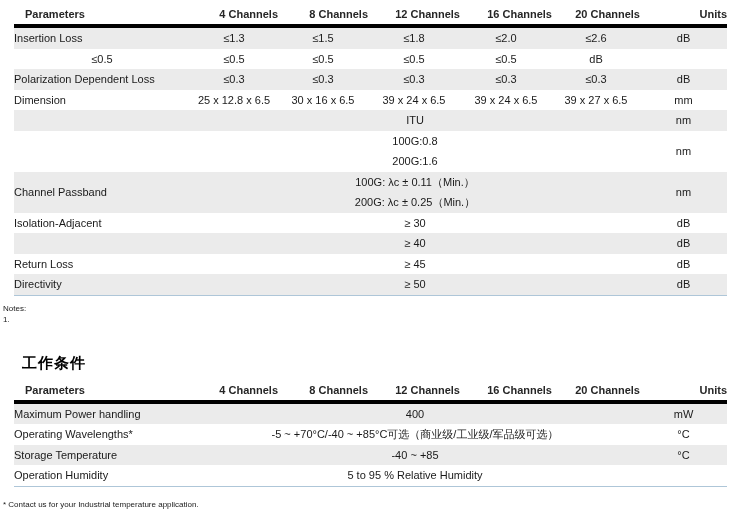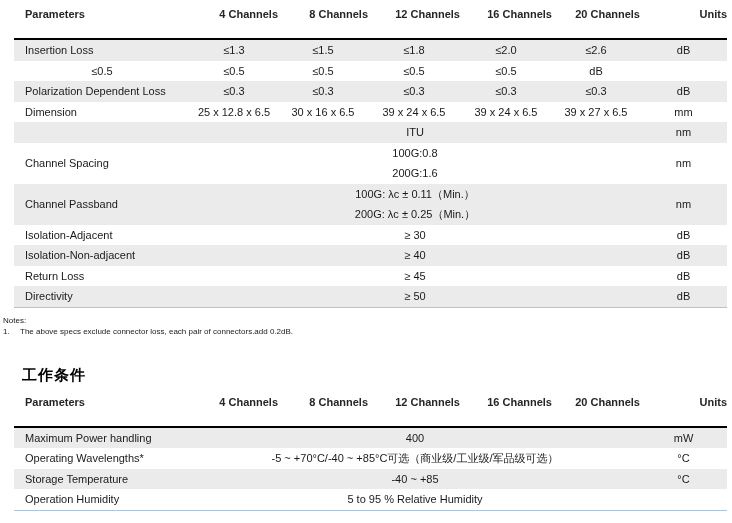--- a/index.html
+++ b/index.html
@@ -19,33 +19,33 @@
   .tbl { margin-left:14px; width:713px; border-bottom:1px solid #aec6d8; }
 
   .grid-row {
     display:grid;
     grid-template-columns:176px 88px 90px 92px 92px 88px 87px;
     font-size:11px;
     align-items:center;
   }
   .hrow {
     font-weight:bold;
-    border-bottom:2px solid #000000;
+    border-bottom:4px solid #000000;
     min-height:20px;
     align-items:end;
-    padding-bottom:18px;
+    padding-bottom:4px;
     color:#262626;
   }
   .hrow .hp { padding-left:11px; }
   .hrow .hc, .hrow .hu { text-align:right; }
 
   .row { min-height:20.5px; }
   .row.tall { min-height:41px; }
   .row.gray { background:#ebebeb; }
-  .cell.label { padding-left:11px; }
+  .cell.label { padding-left:0; }
   .cell.val, .cell.unit { text-align:center; }
   .cell.merged { grid-column:2 / 7; text-align:center; }
   .cell.merged.two div { line-height:20.5px; }
 
   .notes { margin:8px 15px 0 3px; font-size:8px; color:#1a1a1a; }
   .notes .n-item { margin-top:2px; display:flex; }
   .notes .n-no { width:17px; }
 
   .gap-between { height:24px; }
 
@@ -106,21 +106,20 @@
       <div class="cell val">39 x 27 x 6.5</div>
       <div class="cell unit">mm</div>
     </div>
 
     <div class="grid-row row gray">
       <div class="cell merged">ITU</div>
       <div class="cell unit">nm</div>
     </div>
 
     <div class="grid-row row tall">
-      <div class="cell label">Channel Spacing</div>
       <div class="cell merged two">
         <div>100G:0.8</div>
         <div>200G:1.6</div>
       </div>
       <div class="cell unit">nm</div>
     </div>
 
     <div class="grid-row row tall gray">
       <div class="cell label">Channel Passband</div>
       <div class="cell merged two">
@@ -130,21 +129,20 @@
       <div class="cell unit">nm</div>
     </div>
 
     <div class="grid-row row">
       <div class="cell label">Isolation-Adjacent</div>
       <div class="cell merged">≥ 30</div>
       <div class="cell unit">dB</div>
     </div>
 
     <div class="grid-row row gray">
-      <div class="cell label">Isolation-Non-adjacent</div>
       <div class="cell merged">≥ 40</div>
       <div class="cell unit">dB</div>
     </div>
 
     <div class="grid-row row">
       <div class="cell label">Return Loss</div>
       <div class="cell merged">≥ 45</div>
       <div class="cell unit">dB</div>
     </div>
 
@@ -152,21 +150,20 @@
       <div class="cell label">Directivity</div>
       <div class="cell merged">≥ 50</div>
       <div class="cell unit">dB</div>
     </div>
   </div>
 
   <div class="notes">
     <div>Notes:</div>
     <div class="n-item">
       <span class="n-no">1.</span>
-      <span>The above specs exclude connector loss, each pair of connectors.add 0.2dB.</span>
     </div>
   </div>
 
   <div class="gap-between"></div>
 
   <div class="sec-title">工作条件</div>
 
   <div class="tbl">
     <div class="grid-row hrow">
       <div class="hp">Parameters</div>

